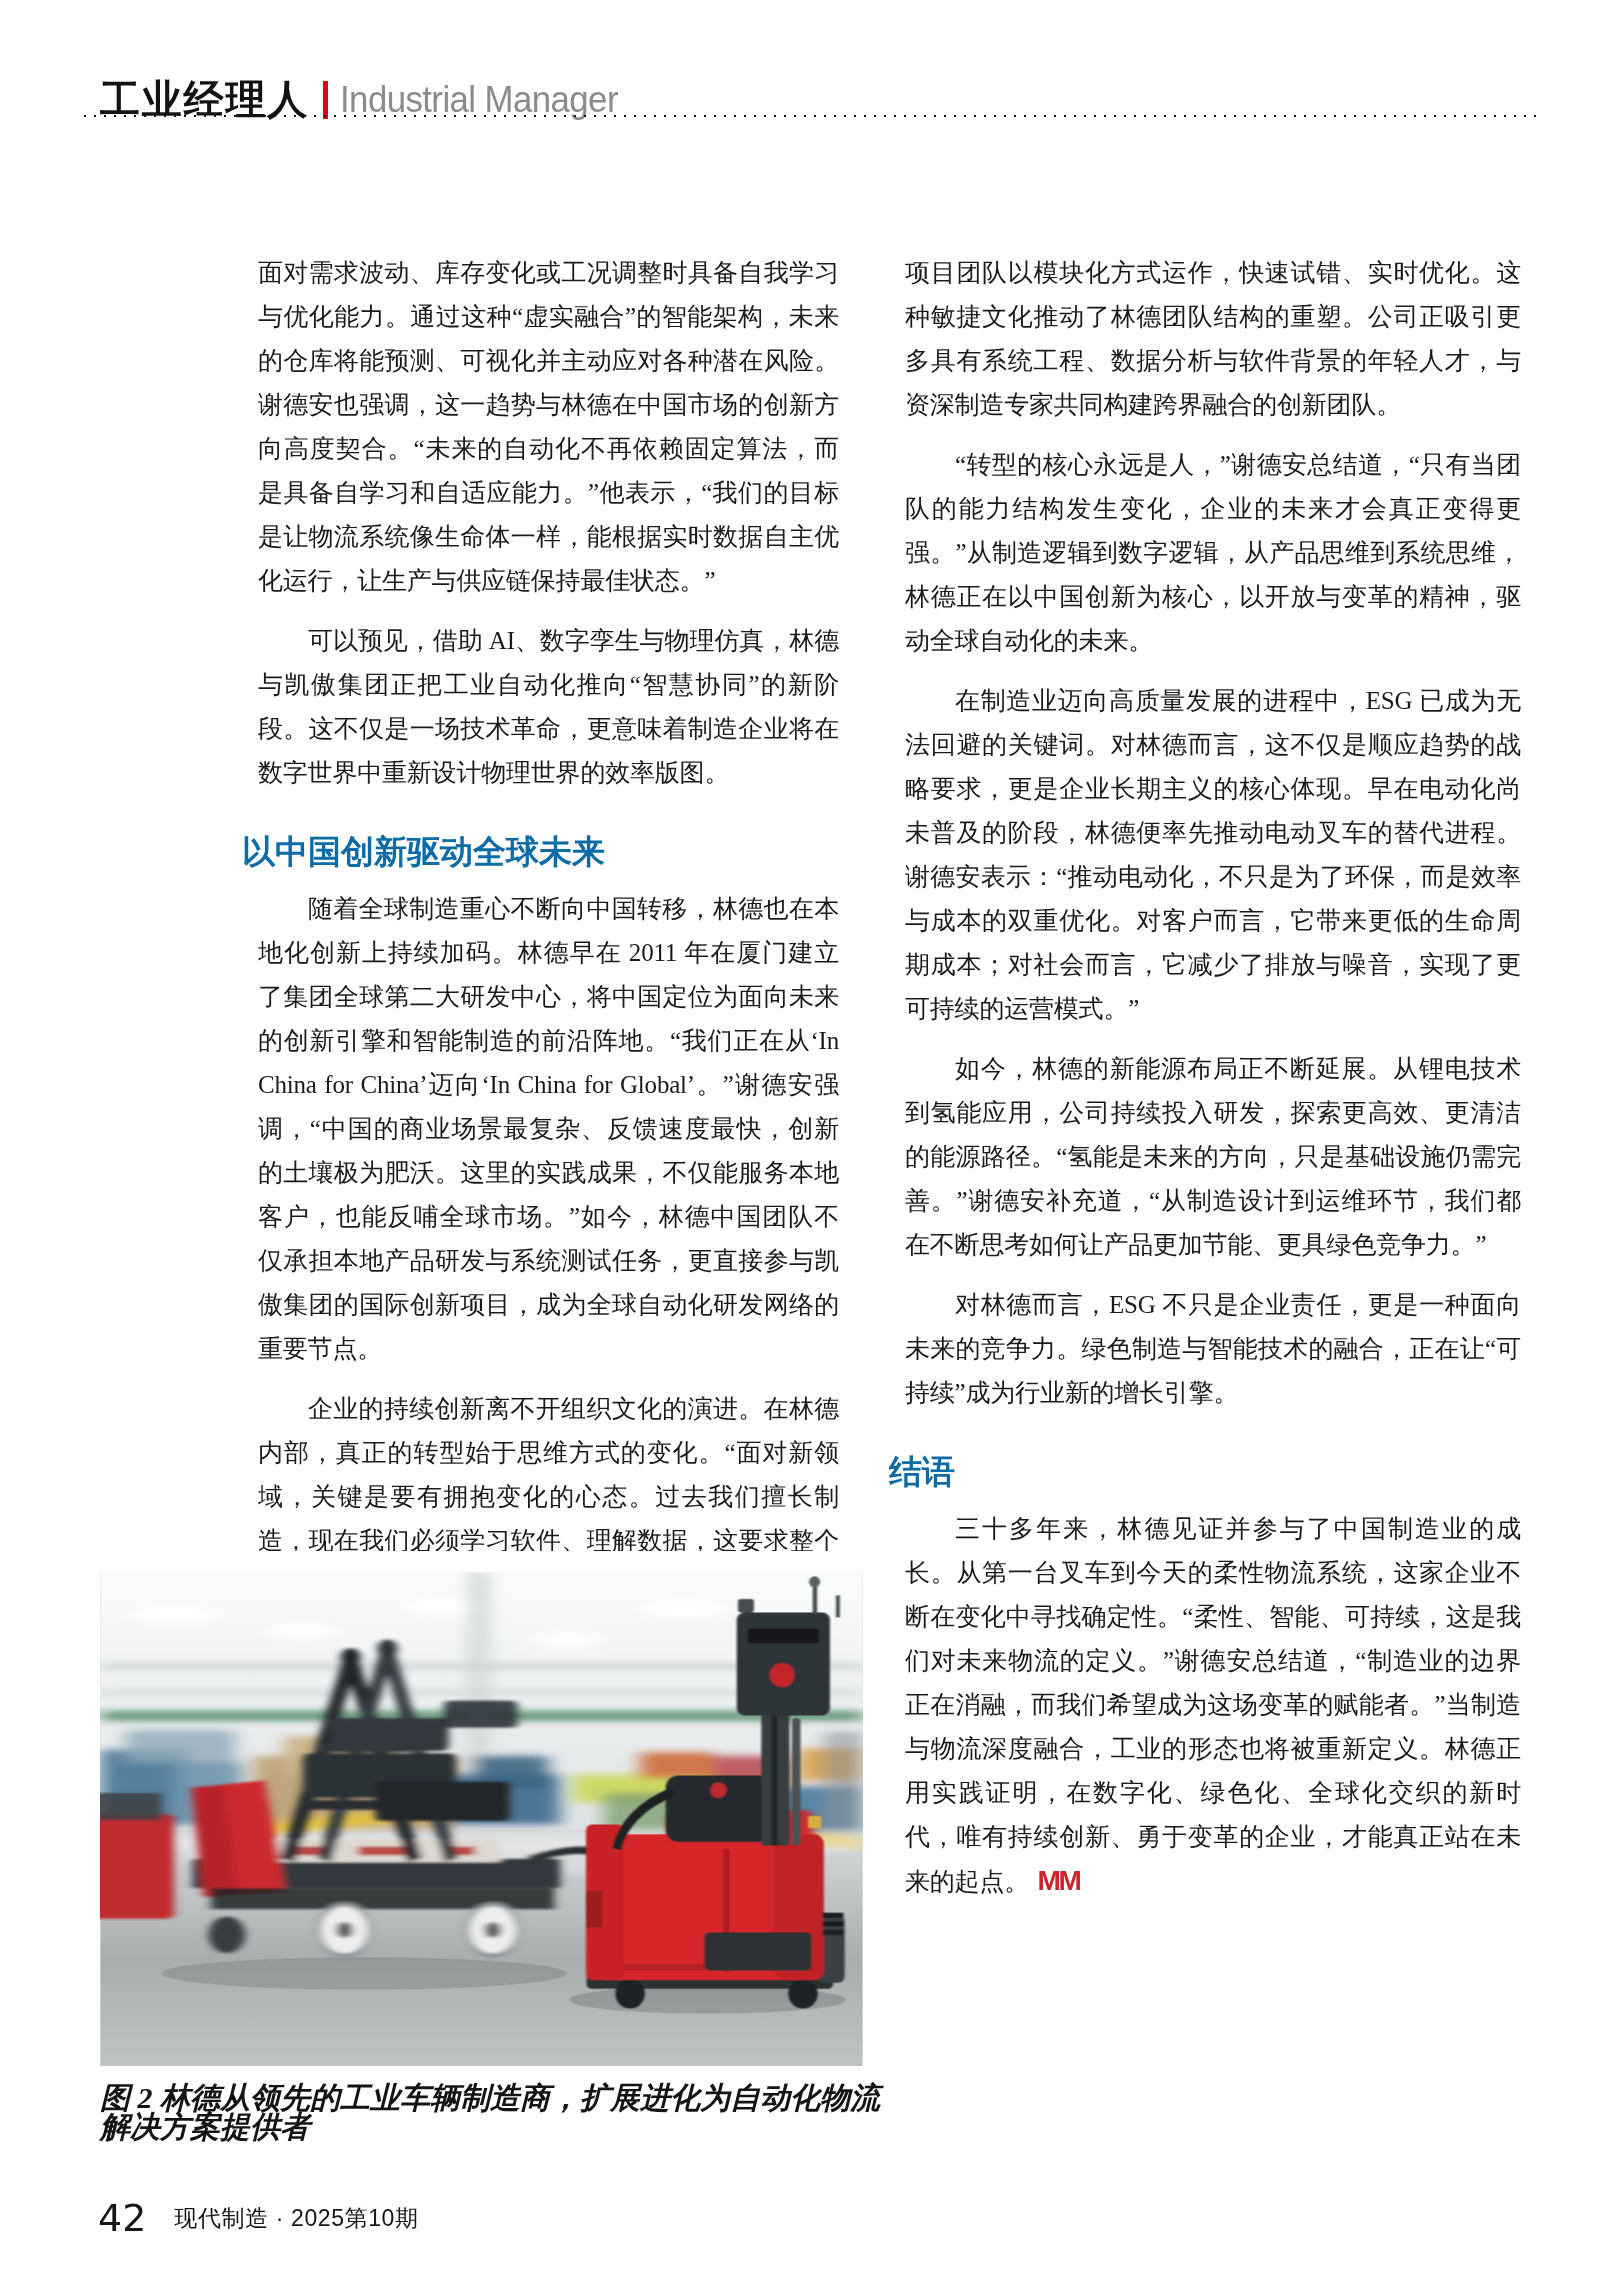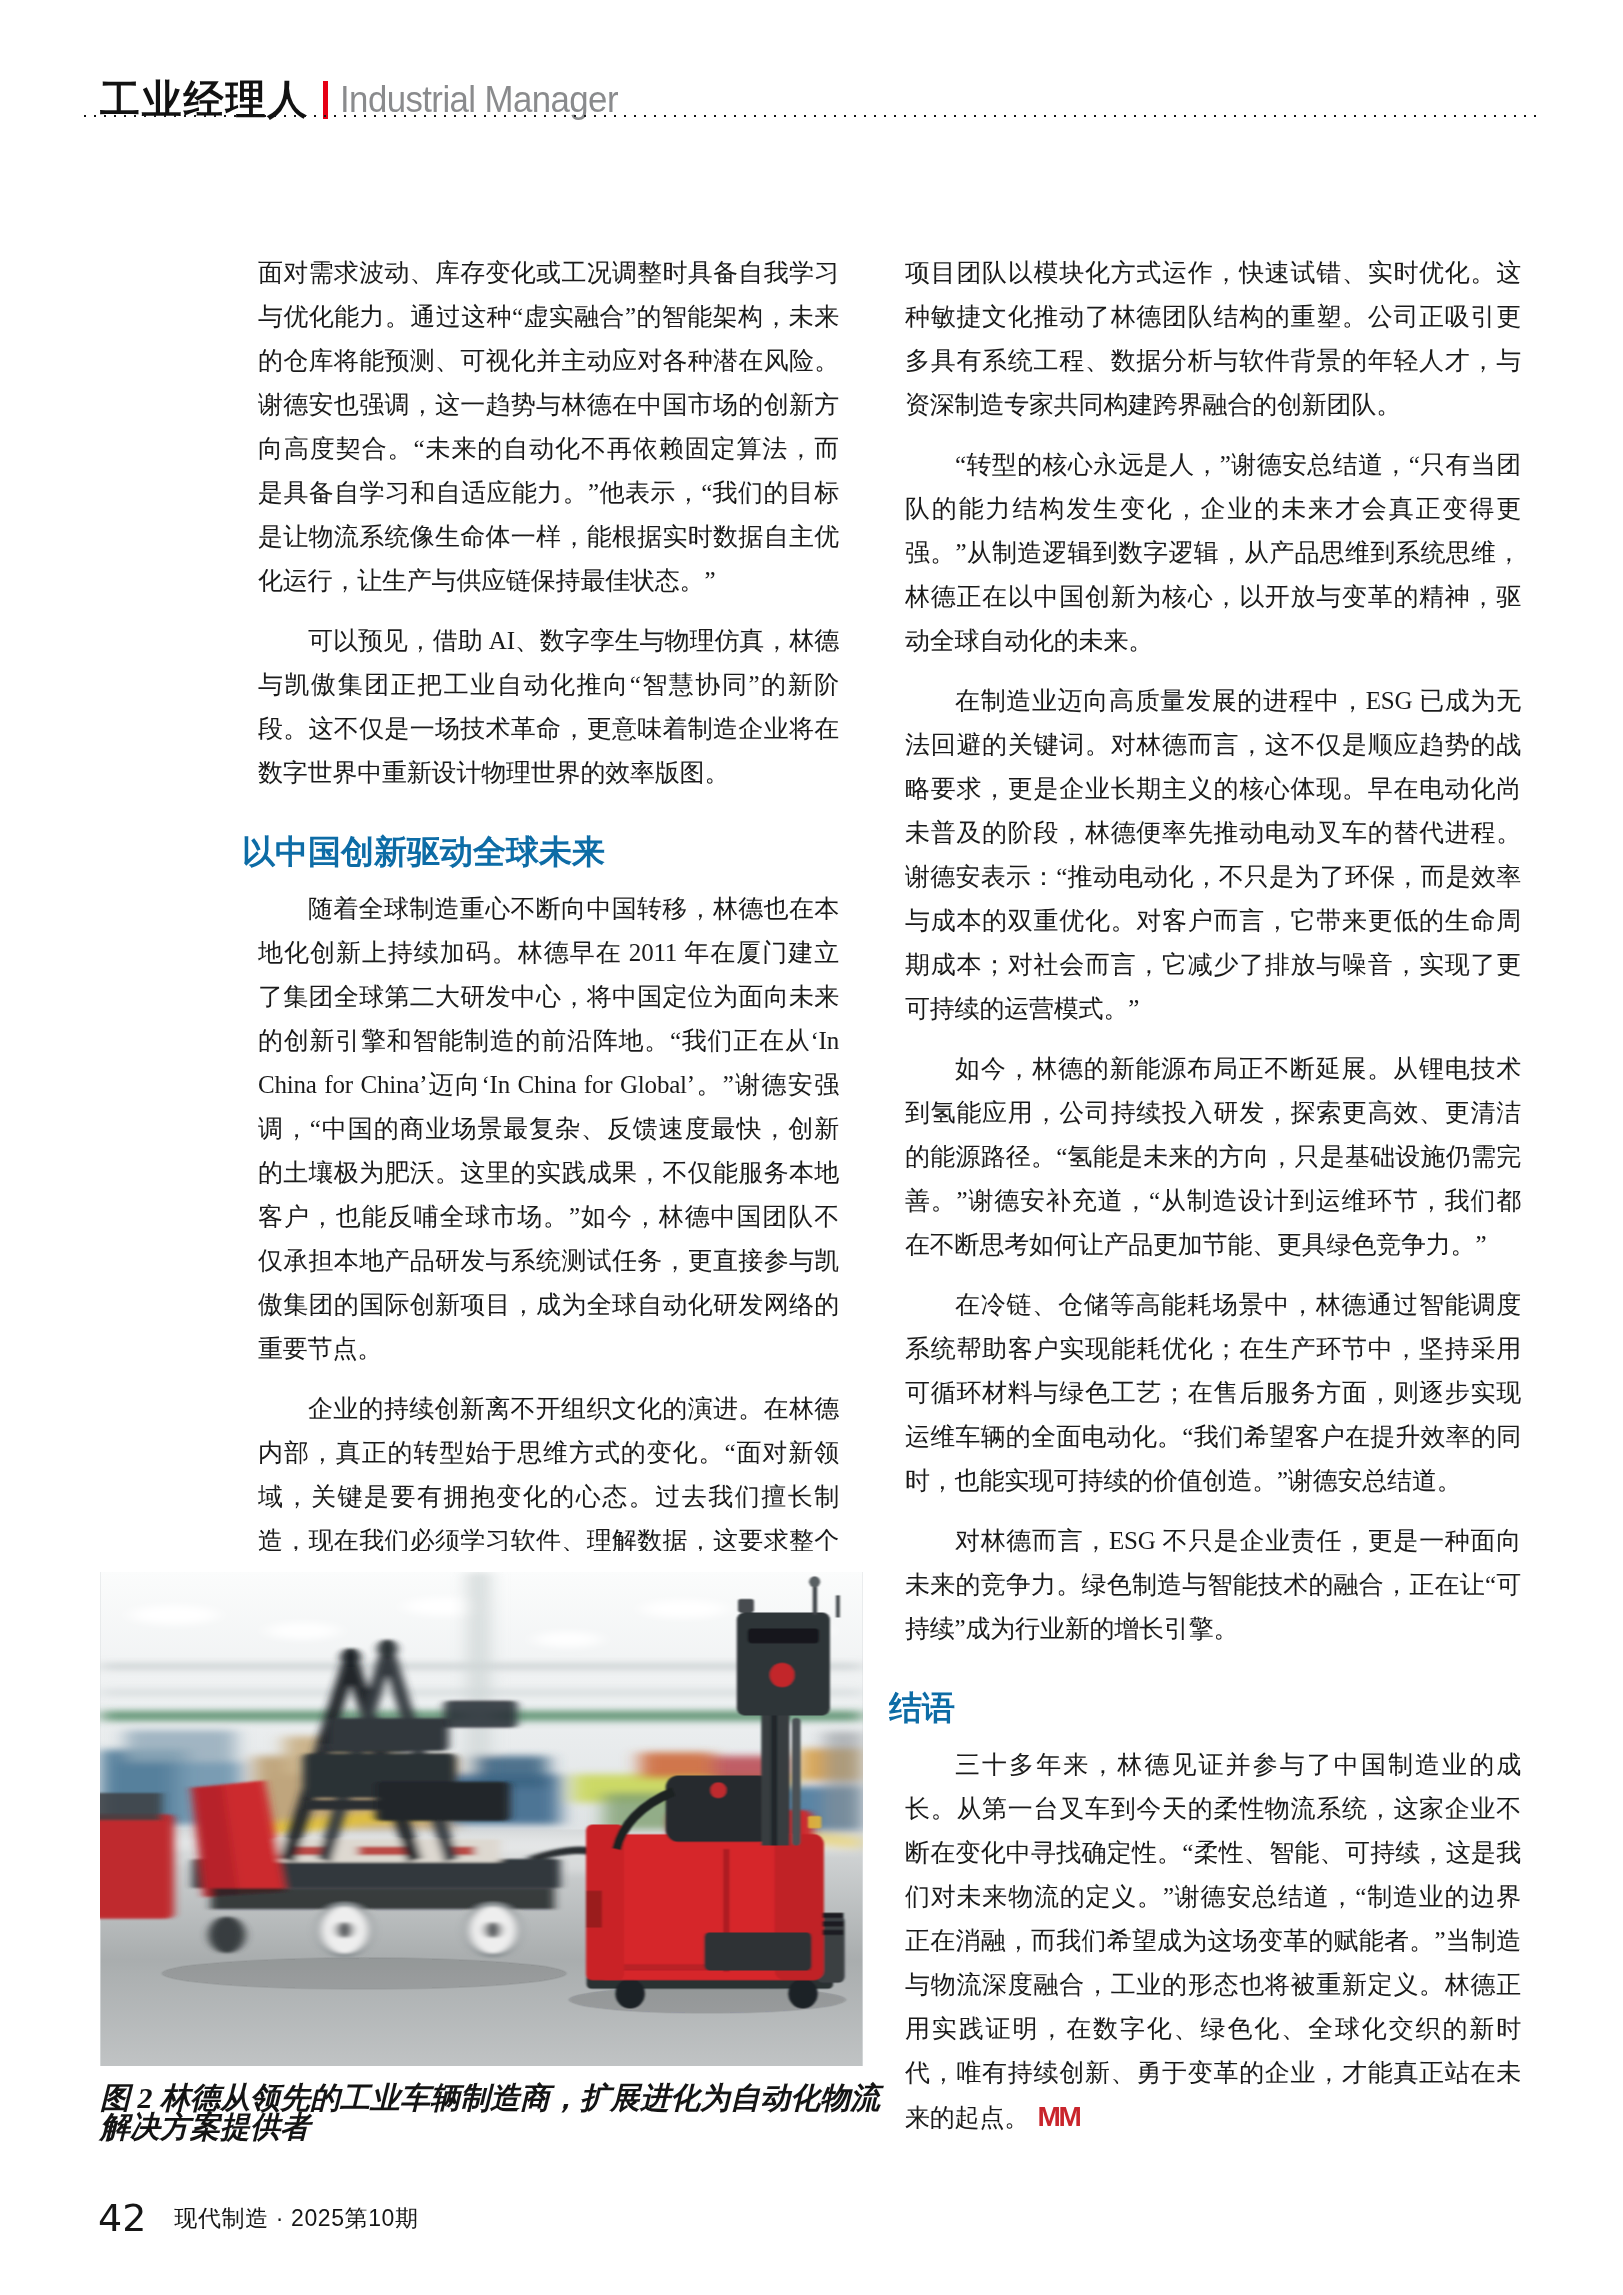--- a/index.html
+++ b/index.html
@@ -50,21 +50,20 @@
   <p class="body indent">随着全球制造重心不断向中国转移，林德也在本地化创新上持续加码。林德早在 2011 年在厦门建立了集团全球第二大研发中心，将中国定位为面向未来的创新引擎和智能制造的前沿阵地。“我们正在从‘In China for China’迈向‘In China for Global’。”谢德安强调，“中国的商业场景最复杂、反馈速度最快，创新的土壤极为肥沃。这里的实践成果，不仅能服务本地客户，也能反哺全球市场。”如今，林德中国团队不仅承担本地产品研发与系统测试任务，更直接参与凯傲集团的国际创新项目，成为全球自动化研发网络的重要节点。</p>
   <p class="body indent">企业的持续创新离不开组织文化的演进。在林德内部，真正的转型始于思维方式的变化。“面对新领域，关键是要有拥抱变化的心态。过去我们擅长制造，现在我们必须学习软件、理解数据，这要求整个团队持续成长。”</p>
   <p class="body indent">在林德内部，“敏捷”与“迭代”成为创新关键词。</p>
 </div>
 
 <div class="col col-right">
   <p class="body">项目团队以模块化方式运作，快速试错、实时优化。这种敏捷文化推动了林德团队结构的重塑。公司正吸引更多具有系统工程、数据分析与软件背景的年轻人才，与资深制造专家共同构建跨界融合的创新团队。</p>
   <p class="body indent">“转型的核心永远是人，”谢德安总结道，“只有当团队的能力结构发生变化，企业的未来才会真正变得更强。”从制造逻辑到数字逻辑，从产品思维到系统思维，林德正在以中国创新为核心，以开放与变革的精神，驱动全球自动化的未来。</p>
   <p class="body indent">在制造业迈向高质量发展的进程中，ESG 已成为无法回避的关键词。对林德而言，这不仅是顺应趋势的战略要求，更是企业长期主义的核心体现。早在电动化尚未普及的阶段，林德便率先推动电动叉车的替代进程。谢德安表示：“推动电动化，不只是为了环保，而是效率与成本的双重优化。对客户而言，它带来更低的生命周期成本；对社会而言，它减少了排放与噪音，实现了更可持续的运营模式。”</p>
   <p class="body indent">如今，林德的新能源布局正不断延展。从锂电技术到氢能应用，公司持续投入研发，探索更高效、更清洁的能源路径。“氢能是未来的方向，只是基础设施仍需完善。”谢德安补充道，“从制造设计到运维环节，我们都在不断思考如何让产品更加节能、更具绿色竞争力。”</p>
-  <p class="body indent">在冷链、仓储等高能耗场景中，林德通过智能调度系统帮助客户实现能耗优化；在生产环节中，坚持采用可循环材料与绿色工艺；在售后服务方面，则逐步实现运维车辆的全面电动化。“我们希望客户在提升效率的同时，也能实现可持续的价值创造。”谢德安总结道。</p>
   <p class="body indent">对林德而言，ESG 不只是企业责任，更是一种面向未来的竞争力。绿色制造与智能技术的融合，正在让“可持续”成为行业新的增长引擎。</p>
   <h2 class="section">结语</h2>
   <p class="body indent">
     <span>三十多年来，林德见证并参与了中国制造业的成长。从第一台叉车到今天的柔性物流系统，这家企业不断在变化中寻找确定性。“柔性、智能、可持续，这是我们对未来物流的定义。”谢德安总结道，“制造业的边界正在消融，而我们希望成为这场变革的赋能者。”当制造与物流深度融合，工业的形态也将被重新定义。林德正用实践证明，在数字化、绿色化、全球化交织的新时代，唯有持续创新、勇于变革的企业，才能真正站在未来的起点。</span><span class="mm-mark">MM</span>
   </p>
 </div>
 
 <div class="figure">
   <svg viewBox="0 0 1243 806" xmlns="http://www.w3.org/2000/svg">
     <defs>

